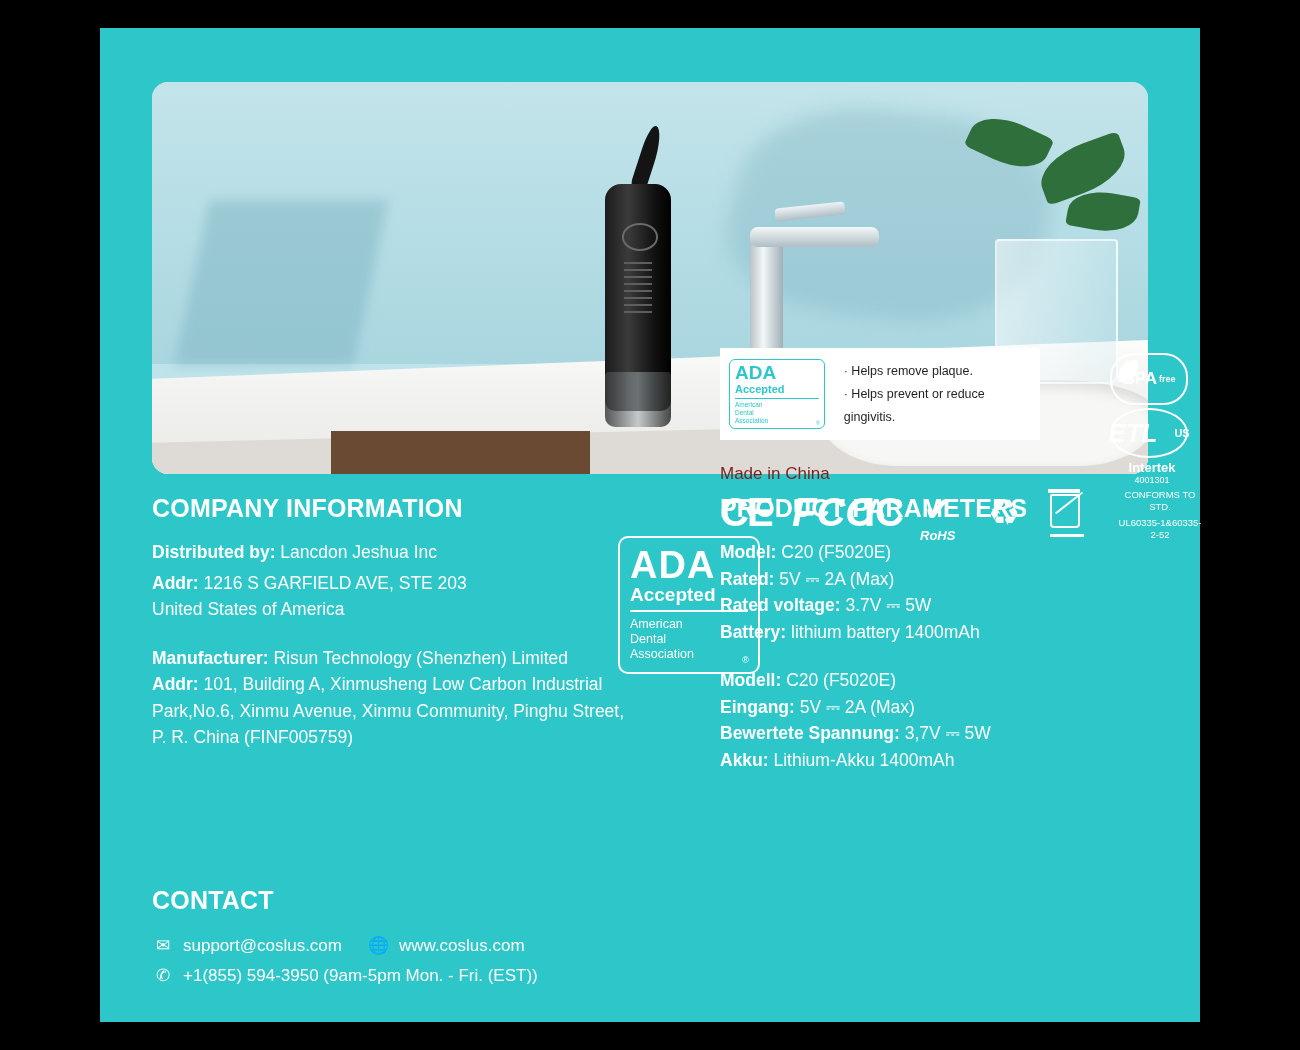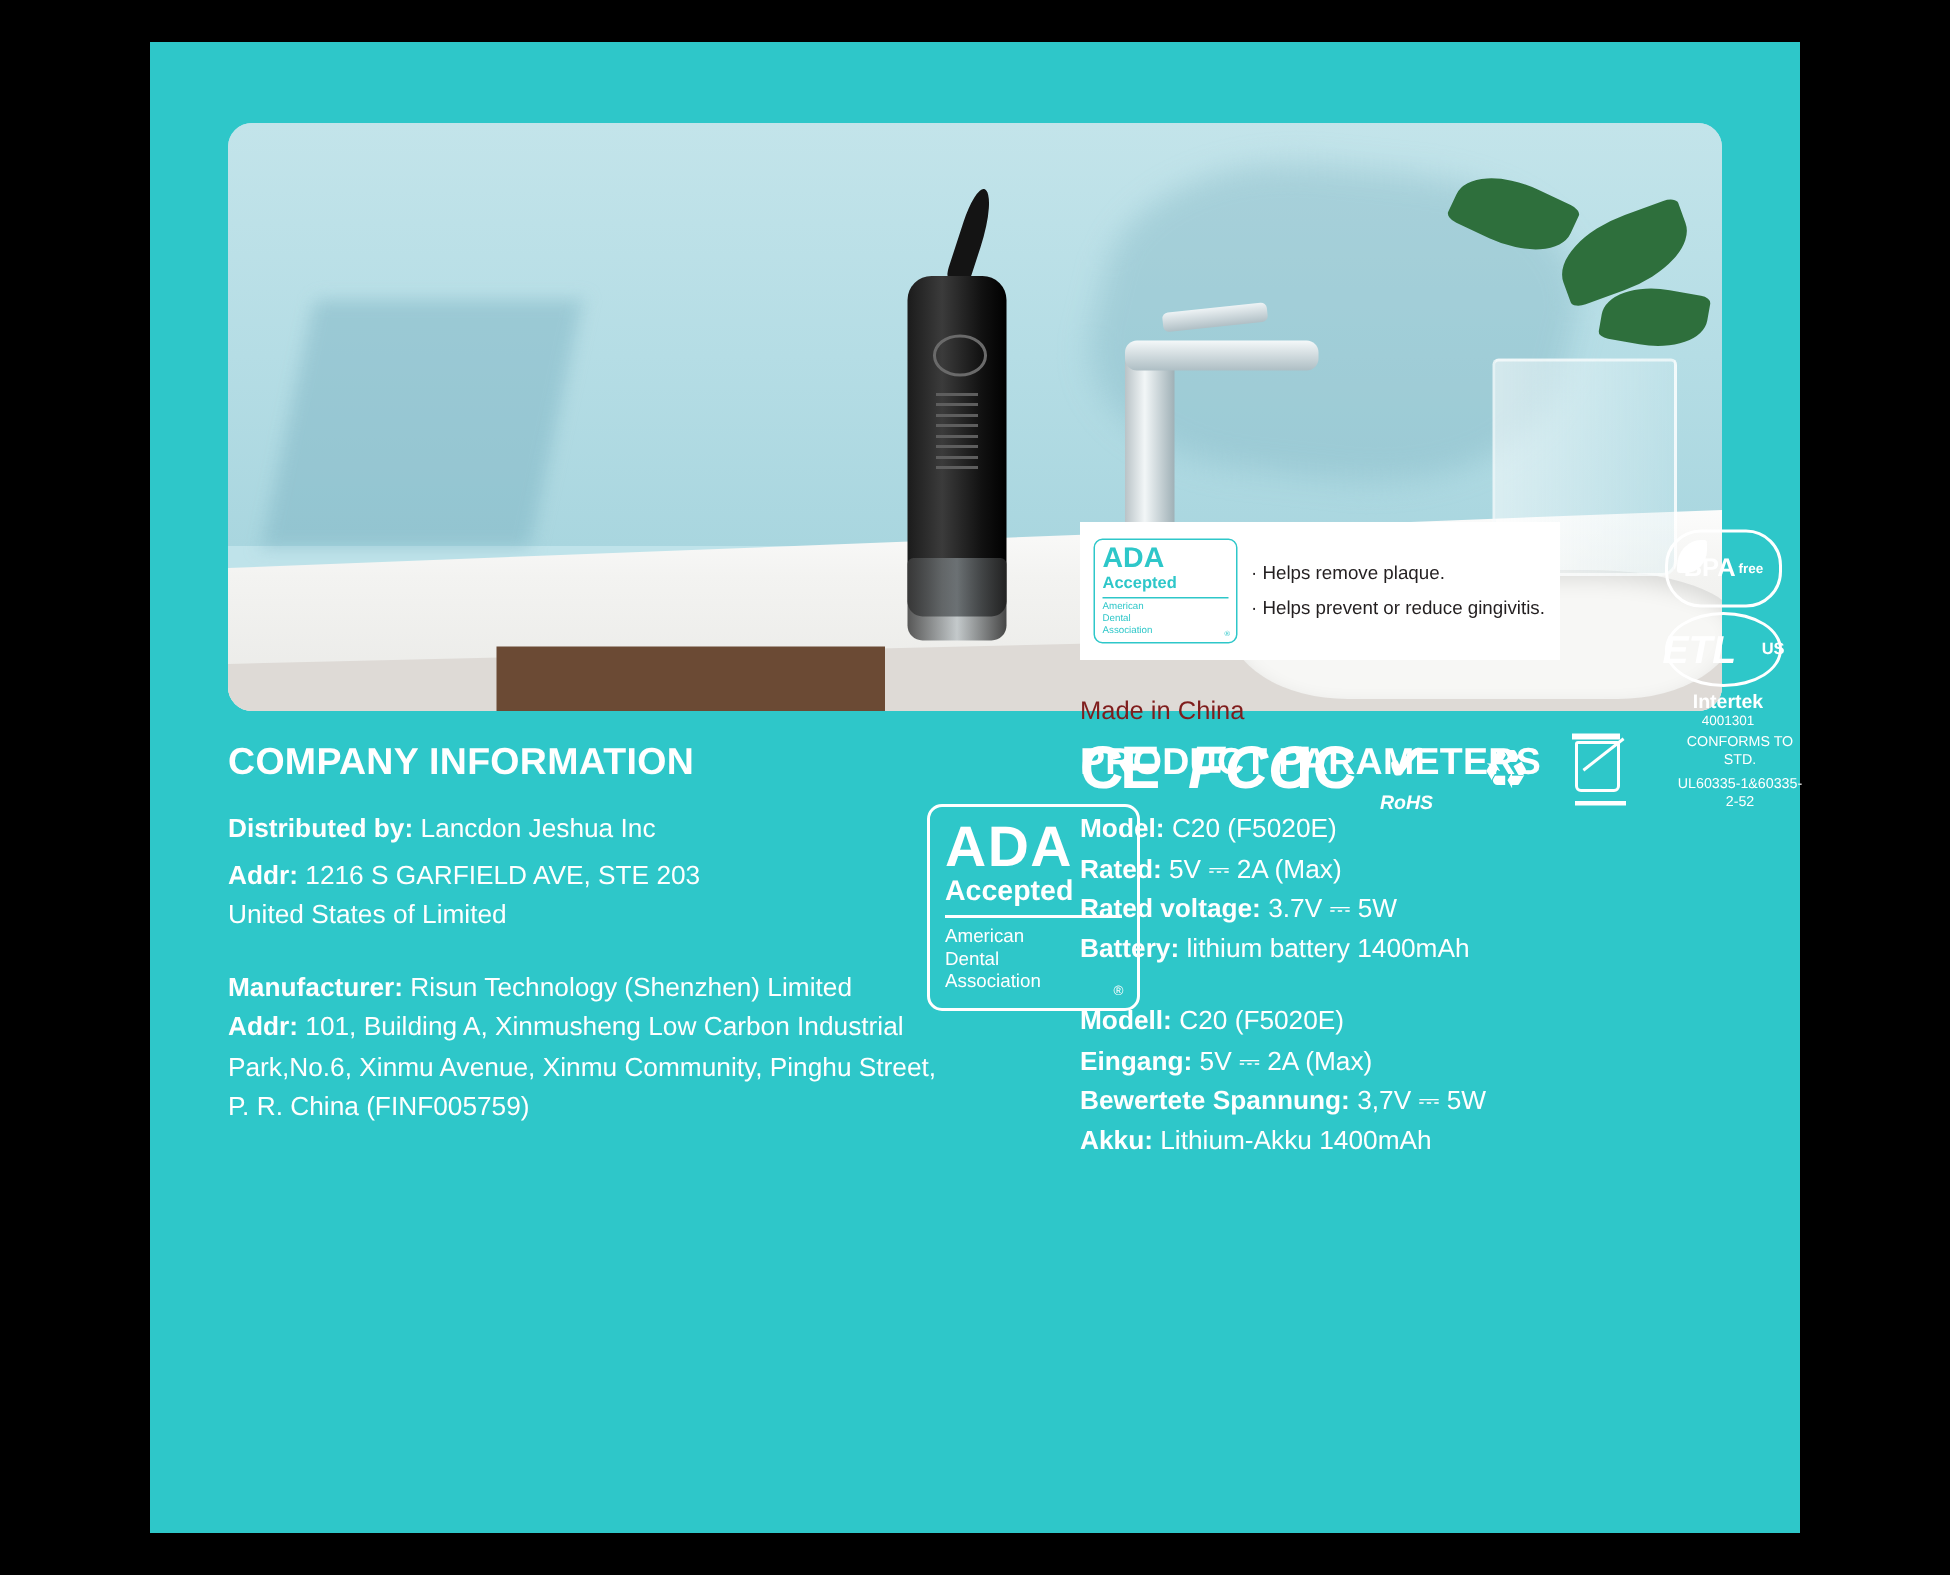--- a/index.html
+++ b/index.html
@@ -286,21 +286,21 @@
     position: relative;
   }
   .claims-ada .w { font-size: 19px; font-weight: bold; line-height: 20px; }
   .claims-ada .a {
     font-size: 11px; font-weight: bold; line-height: 13px;
     border-bottom: 1px solid #2ec7c9; padding-bottom: 2px; margin-bottom: 2px;
   }
   .claims-ada .s { font-size: 6.5px; line-height: 8px; }
   .claims-ada .r { position: absolute; right: 4px; bottom: 2px; font-size: 5px; }
   .claims-text {
-    margin-left: 9px;
+    margin-left: 19px;
     color: #231f20;
     font-size: 12.5px;
     line-height: 23px;
   }
 
   
   .made-in {
     position: absolute;
     left: 620px;
     top: 436px;
@@ -435,21 +435,21 @@
       <h2 class="section-title">COMPANY INFORMATION</h2>
 
       <div class="line block">
         <b>Distributed by:</b>
         <span>Lancdon Jeshua Inc</span>
       </div>
       <div class="line">
         <b>Addr:</b>
         <span>1216 S GARFIELD AVE, STE 203</span>
       </div>
-      <div class="line">United States of Limited</div>
+      <div class="line">United States of America</div>
 
       <div class="gap"></div>
 
       <div class="line">
         <b>Manufacturer:</b>
         <span>Risun Technology (Shenzhen) Limited</span>
       </div>
       <div class="line">
         <b>Addr:</b>
         <span>101, Building A, Xinmusheng Low Carbon Industrial</span>
@@ -550,15 +550,32 @@
       <span>ETL</span>
         <span class="us">US</span>
     </div>
     <div class="intertek">
       <div class="it-name">Intertek</div>
       <div class="it-num">4001301</div>
       <div class="it-conf">CONFORMS TO STD.</div>
       <div class="it-conf">UL60335-1&amp;60335-2-52</div>
     </div>
 
+    <div class="contact-wrap">
+      <h2 class="section-title">CONTACT</h2>
+      <div class="contact-flex">
+        <div class="contact-row">
+          <span class="ico">✉</span>
+          <span>support@coslus.com</span>
+        </div>
+        <div class="contact-row">
+          <span class="ico">🌐</span>
+          <span>www.coslus.com</span>
+        </div>
+      </div>
+      <div class="contact-row">
+        <span class="ico">✆</span>
+        <span>+1(855) 594-3950 (9am-5pm Mon. - Fri. (EST))</span>
+      </div>
+    </div>
 
   </div>
 </div>
 
 </body></html>

